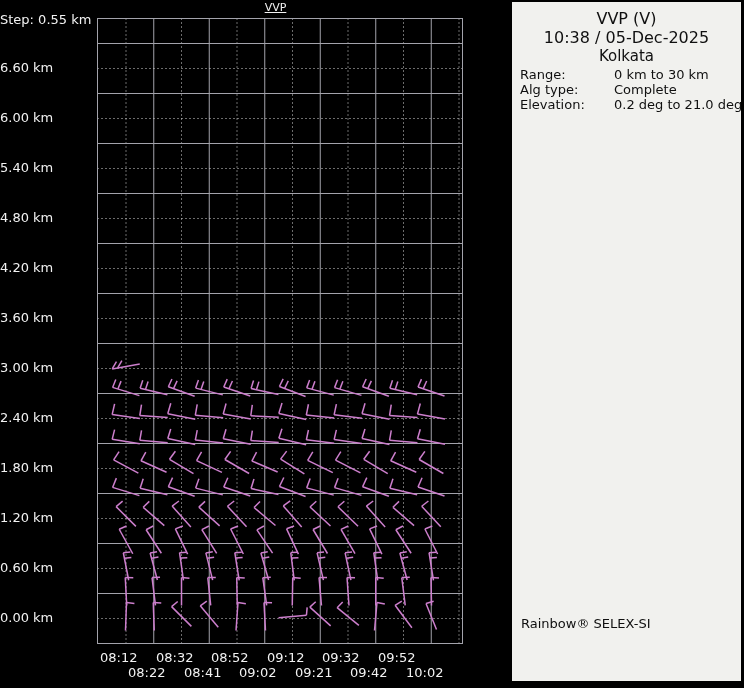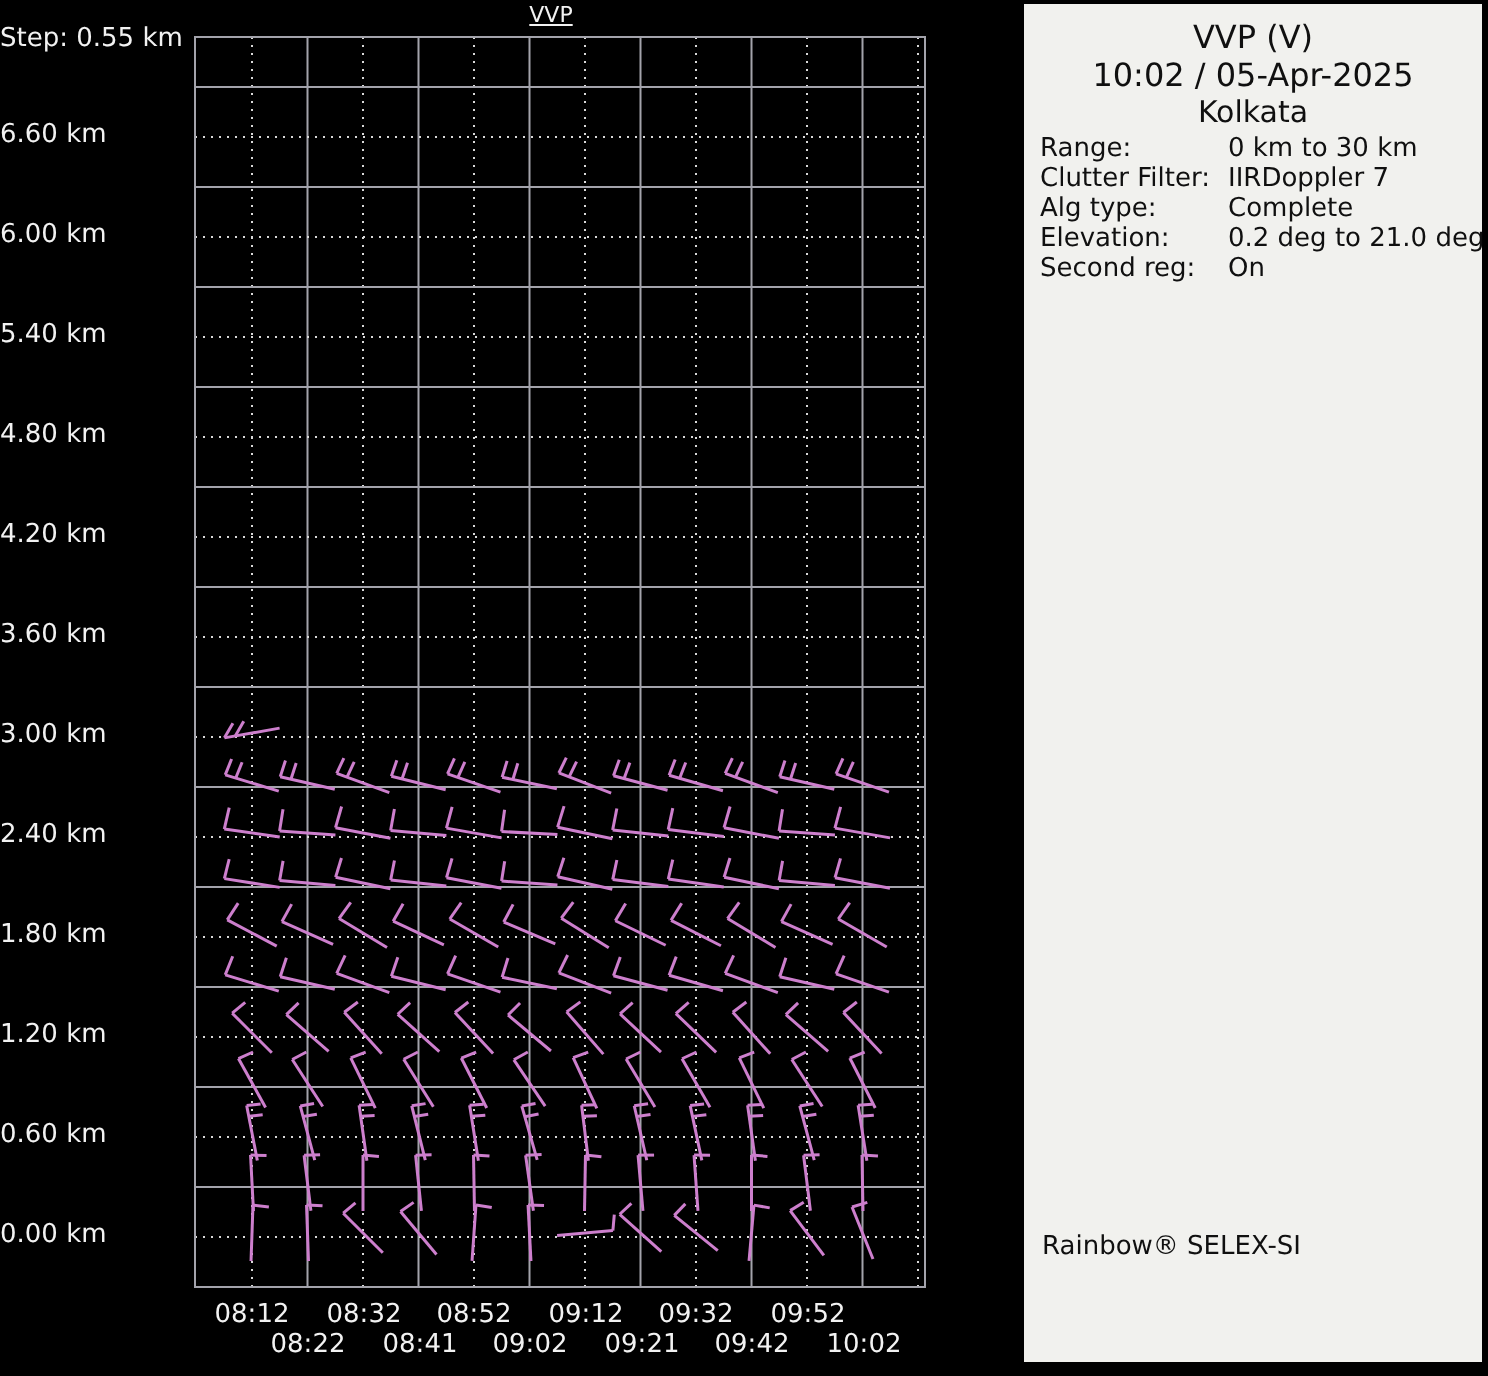--- a/index.html
+++ b/index.html
@@ -21,21 +21,21 @@
   }
   .step-label{
     position:absolute; left:0; top:12px; width:90px; text-align:right;
     color:var(--axis-text); font-size:13px; line-height:16px; white-space:nowrap;
   }
   .ylab{
     position:absolute; left:0; width:90px; height:16px; text-align:left;
     color:var(--axis-text); font-size:13px; line-height:16px; white-space:nowrap;
   }
   .xlab{
-    position:absolute; width:52px; height:14px; text-align:center;
+    position:absolute; width:52px; height:14px; 
     color:var(--axis-text); font-size:13px; line-height:14px; white-space:nowrap;
   }
   
   .panel{
     position:absolute; left:512px; top:2px; width:229px; height:679px;
     background:var(--panel-bg); color:var(--panel-text);
   }
   .panel-title,.panel-datetime{ text-align:center; font-size:16px; line-height:19px; }
   .panel-title{ padding-top:7px; }
   .panel-site{ text-align:center; font-size:15px; line-height:19px; }
@@ -390,27 +390,25 @@
     <div class="xlab" style="left:128px;top:666px">08:22</div>
     <div class="xlab" style="left:184px;top:666px">08:41</div>
     <div class="xlab" style="left:239px;top:666px">09:02</div>
     <div class="xlab" style="left:295px;top:666px">09:21</div>
     <div class="xlab" style="left:350px;top:666px">09:42</div>
     <div class="xlab" style="left:406px;top:666px">10:02</div>
   </div>
 
   <div class="panel">
     <div class="panel-title">VVP (V)</div>
-    <div class="panel-datetime">10:02 / 05-Apr-2025</div>
+    <div class="panel-datetime">10:38 / 05-Dec-2025</div>
     <div class="panel-site">Kolkata</div>
 
     <div class="fields">
       <div class="field-row"><span class="flabel">Range:</span><span class="fvalue">0 km to 30 km</span></div>
-      <div class="field-row"><span class="flabel">Clutter Filter:</span><span class="fvalue">IIRDoppler 7</span></div>
       <div class="field-row"><span class="flabel">Alg type:</span><span class="fvalue">Complete</span></div>
       <div class="field-row"><span class="flabel">Elevation:</span><span class="fvalue">0.2 deg to 21.0 deg</span></div>
-      <div class="field-row"><span class="flabel">Second reg:</span><span class="fvalue">On</span></div>
     </div>
 
     <div class="panel-footer">Rainbow® SELEX-SI</div>
   </div>
 
 </div>
 
 </body></html>

